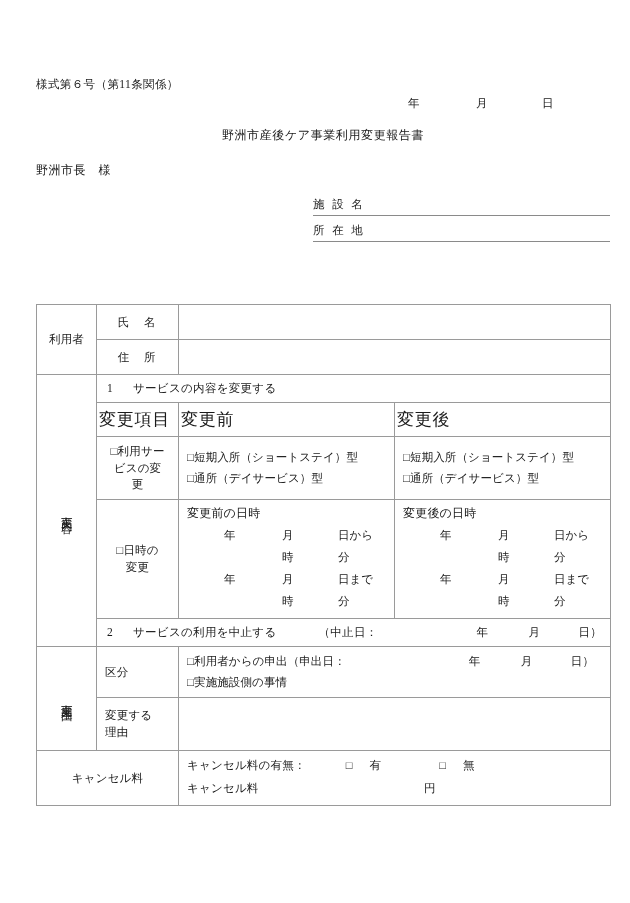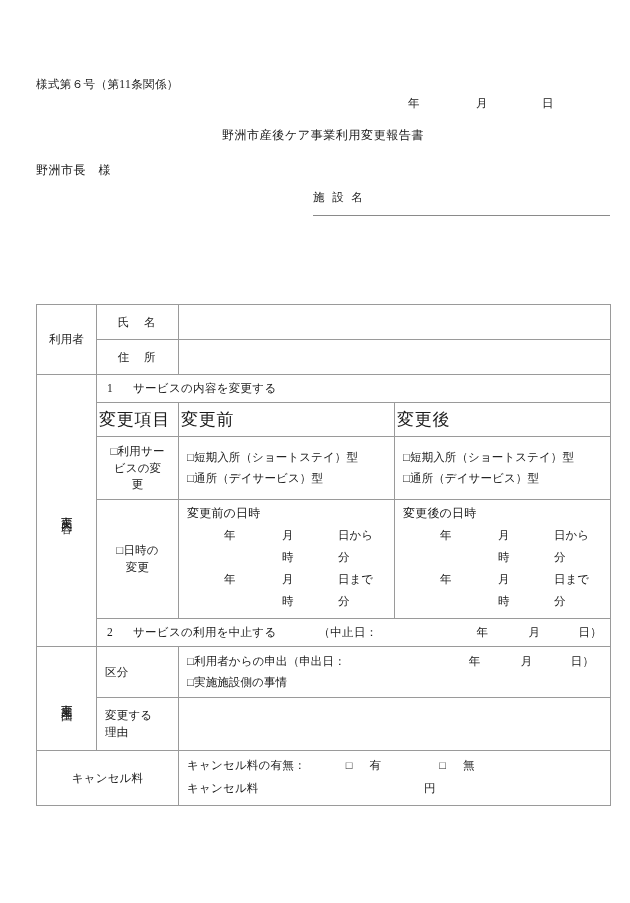--- a/index.html
+++ b/index.html
@@ -72,20 +72,21 @@
     position: absolute;
     left: 305px;
     top: 190px;
     width: 297px;
   }
   .fac-row {
     position: relative;
     height: 25px;
     border-bottom: 1px solid #8a8a8a;
     display: flex;
+    align-items: flex-end;
   }
   .fac-label {
     font-size: 11.5px;
     letter-spacing: 2.4px;
     padding-bottom: 3px;
     white-space: nowrap;
   }
   .fac-label.tight { letter-spacing: .2px; }
   .seal {
     position: absolute;
@@ -247,20 +248,23 @@
     <span class="tok m">月</span>
     <span class="tok d">日</span>
   </div>
 
   <div class="doc-title">野洲市産後ケア事業利用変更報告書</div>
   <div class="addressee">野洲市長　様</div>
 
   <div class="facility">
     <div class="fac-row">
       <span class="fac-label">施 設 名</span>
+    </div>
+    <div class="fac-row">
+      <span class="fac-label">所 在 地</span>
     </div>
   </div>
 
 
   <table class="main">
     <colgroup>
       <col class="c-lbl">
         <col class="c-sub">
         <col class="c-mid">
         <col class="c-right">

